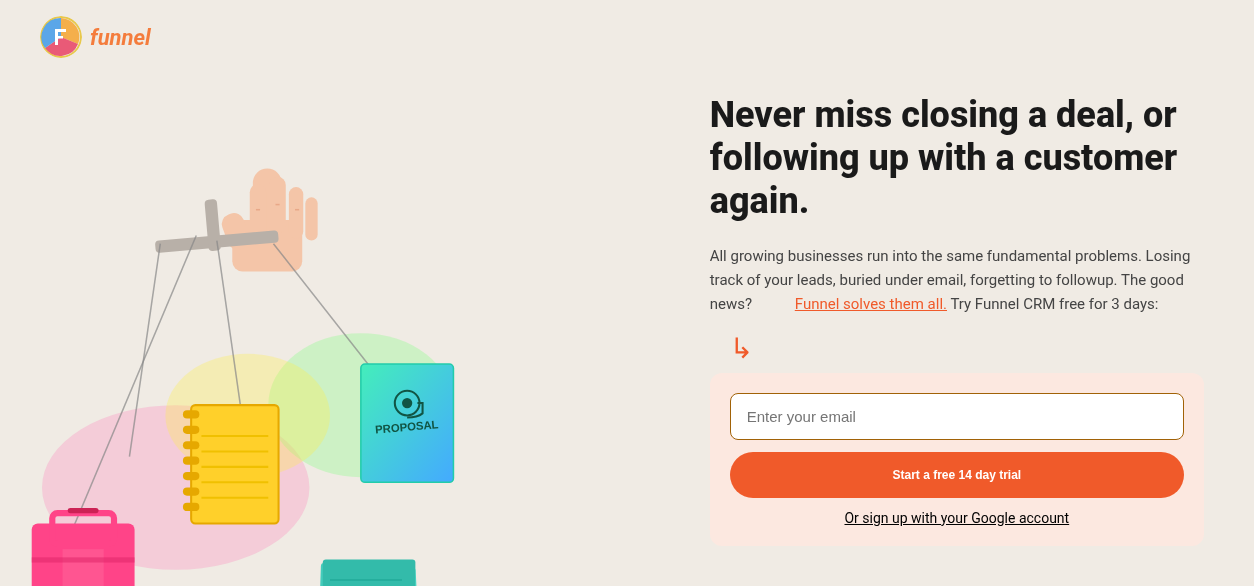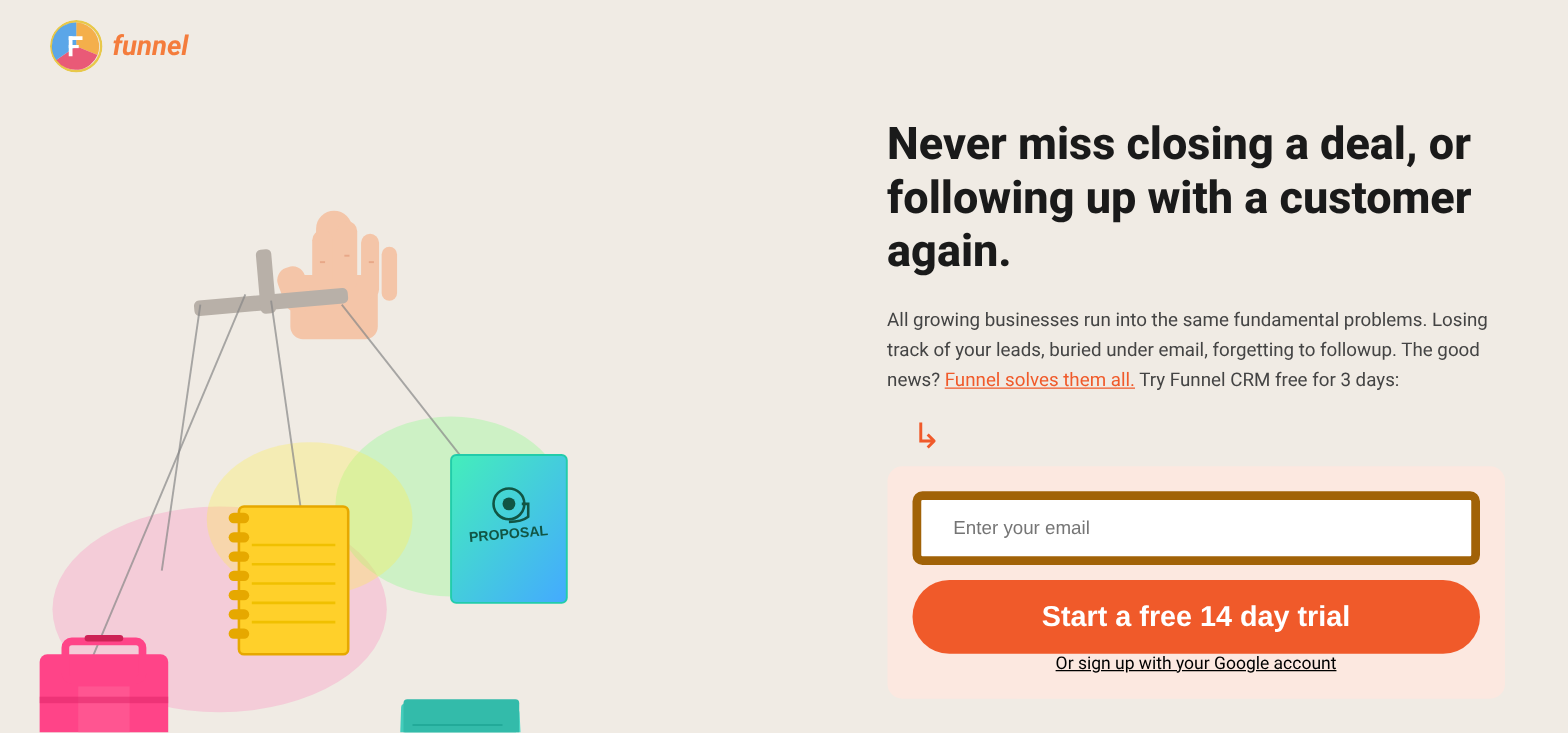--- a/index.html
+++ b/index.html
@@ -111,57 +111,59 @@
     .description {
       font-size: 15px;
       color: #444;
       line-height: 1.6;
       margin-bottom: 16px;
     }
 
     .description .highlight-link {
       color: #f05a2a;
       text-decoration: underline;
+      margin-left: 39px;
     }
 
     .arrow-indicator {
       color: #f05a2a;
       font-size: 28px;
       margin-bottom: 8px;
       margin-left: 20px;
     }
 
     .cta-box {
       background: #fce8e0;
       border-radius: 12px;
       padding: 20px;
     }
 
     .email-input {
       width: 100%;
-      padding: 14px 26px;
-      border: 7px solid #a16207;
+      padding: 14px 16px;
+      border: 1px solid #a16207;
       border-radius: 8px;
       font-size: 15px;
       color: #999;
       background: white;
       margin-bottom: 12px;
       outline: none;
     }
 
     .trial-btn {
       width: 100%;
       background: #f05a2a;
       color: white;
       border: none;
       border-radius: 30px;
       padding: 16px;
-      font-size: 23px;
+      font-size: 12px;
       font-weight: 700;
       cursor: pointer;
+      margin-bottom: 12px;
     }
 
     .google-signup {
       text-align: center;
       color: #000000;
       text-decoration: underline;
       font-size: 14px;
       cursor: pointer;
     }
 

